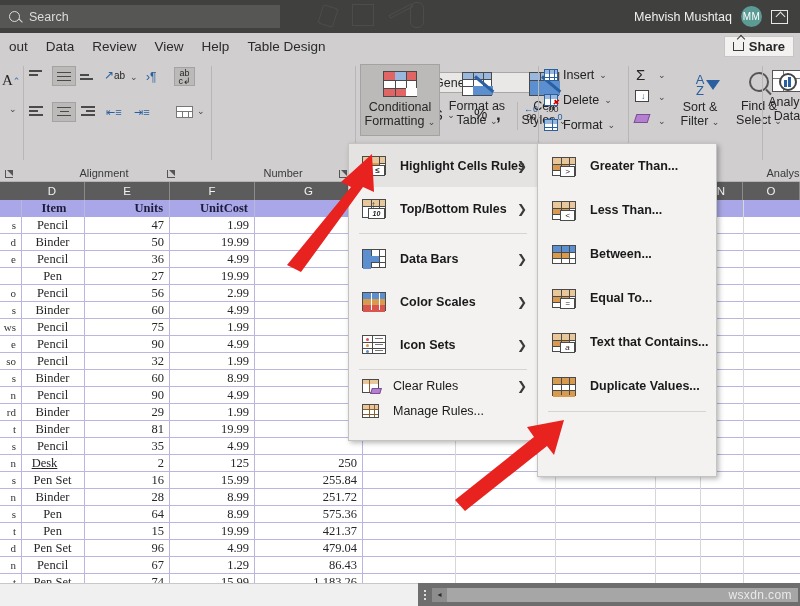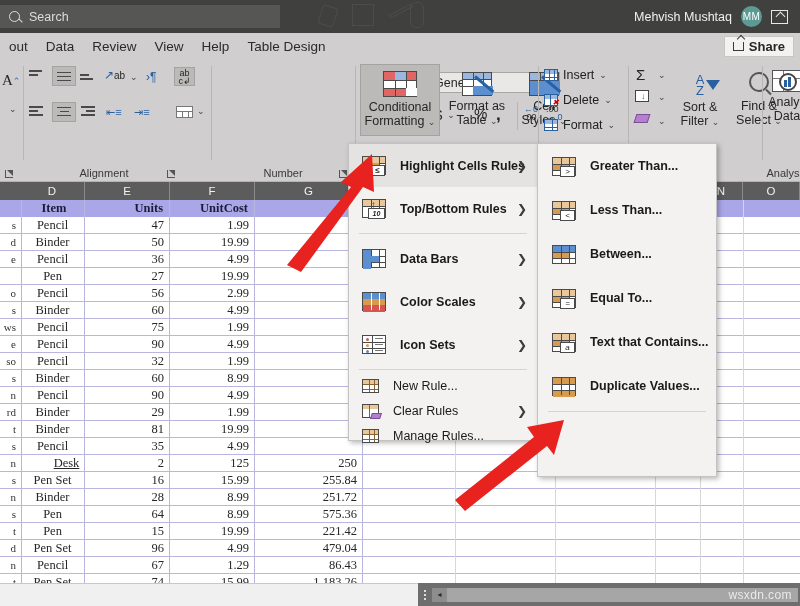--- a/index.html
+++ b/index.html
@@ -544,21 +544,21 @@
       </div>
       <div class="gridrow" style="top: 256px; width: 800px;">
         <div class="cell num" style="left:0;width:20px;font-size:11px;color:#333;">s</div>
         <div class="cell ctr" style="left:22px;width:61px;">Pencil</div>
         <div class="cell num" style="left:85px;width:83px;">35</div>
         <div class="cell num" style="left:170px;width:83px;">4.99</div>
         <div class="cell num" style="left:255px;width:106px;"></div>
       </div>
       <div class="gridrow" style="top: 273px; width: 800px;">
         <div class="cell num" style="left:0;width:20px;font-size:11px;color:#333;">n</div>
-        <div class="cell ctr" style="left:36px;width:61px;text-decoration:underline;">Desk</div>
+        <div class="cell ctr" style="left:14px;width:61px;text-decoration:underline;">Desk</div>
         <div class="cell num" style="left:85px;width:83px;">2</div>
         <div class="cell num" style="left:170px;width:83px;">125</div>
         <div class="cell num" style="left:255px;width:106px;">250</div>
       </div>
       <div class="gridrow" style="top: 290px; width: 800px;">
         <div class="cell num" style="left:0;width:20px;font-size:11px;color:#333;">s</div>
         <div class="cell ctr" style="left:22px;width:61px;">Pen Set</div>
         <div class="cell num" style="left:85px;width:83px;">16</div>
         <div class="cell num" style="left:170px;width:83px;">15.99</div>
         <div class="cell num" style="left:255px;width:106px;">255.84</div>
@@ -575,21 +575,21 @@
         <div class="cell ctr" style="left:22px;width:61px;">Pen</div>
         <div class="cell num" style="left:85px;width:83px;">64</div>
         <div class="cell num" style="left:170px;width:83px;">8.99</div>
         <div class="cell num" style="left:255px;width:106px;">575.36</div>
       </div>
       <div class="gridrow" style="top: 341px; width: 800px;">
         <div class="cell num" style="left:0;width:20px;font-size:11px;color:#333;">t</div>
         <div class="cell ctr" style="left:22px;width:61px;">Pen</div>
         <div class="cell num" style="left:85px;width:83px;">15</div>
         <div class="cell num" style="left:170px;width:83px;">19.99</div>
-        <div class="cell num" style="left:255px;width:106px;">221.42</div>
+        <div class="cell num" style="left:255px;width:106px;">421.37</div>
       </div>
       <div class="gridrow" style="top: 358px; width: 800px;">
         <div class="cell num" style="left:0;width:20px;font-size:11px;color:#333;">d</div>
         <div class="cell ctr" style="left:22px;width:61px;">Pen Set</div>
         <div class="cell num" style="left:85px;width:83px;">96</div>
         <div class="cell num" style="left:170px;width:83px;">4.99</div>
         <div class="cell num" style="left:255px;width:106px;">479.04</div>
       </div>
       <div class="gridrow" style="top: 375px; width: 800px;">
         <div class="cell num" style="left:0;width:20px;font-size:11px;color:#333;">n</div>
@@ -682,30 +682,20 @@
       <i style="position:absolute;left:12px;top:14px;width:8px;height:1px;background:#777;"></i>
     </span>
     <span>Icon Sets</span>
     <span class="arr">❯</span>
   </div>
   <div class="msep"></div>
   <div class="mi plain">
     <span class="tile" style="width:17px;height:14px;">
       <i class="cellr" style="top:0;height:4px;background:#e8c89a;"></i>
       <i class="cellc" style="left:6px;width:1px;background:#8a6030;"></i>
-      <i class="cellc" style="left:11px;width:1px;background:#8a6030;"></i>
-      <i class="cellr" style="top:4px;height:1px;background:#8a6030;"></i>
-      <i class="cellr" style="top:9px;height:1px;background:#8a6030;"></i>
-    </span>
-    <span>New Rule...</span>
-  </div>
-  <div class="mi plain">
-    <span class="tile" style="width:17px;height:14px;">
-      <i class="cellr" style="top:0;height:4px;background:#e8c89a;"></i>
-      <i class="cellc" style="left:6px;width:1px;background:#8a6030;"></i>
       <i style="position:absolute;right:-3px;bottom:-2px;width:10px;height:6px;background:#b57fd0;border:1px solid #7a4f96;transform:skewX(-18deg);"></i>
     </span>
     <span>Clear Rules</span>
     <span class="arr">❯</span>
   </div>
   <div class="mi plain">
     <span class="tile" style="width:17px;height:14px;">
       <i class="cellr" style="top:0;height:4px;background:#e8c89a;"></i>
       <i class="cellc" style="left:6px;width:1px;background:#8a6030;"></i>
       <i class="cellc" style="left:11px;width:1px;background:#8a6030;"></i>

